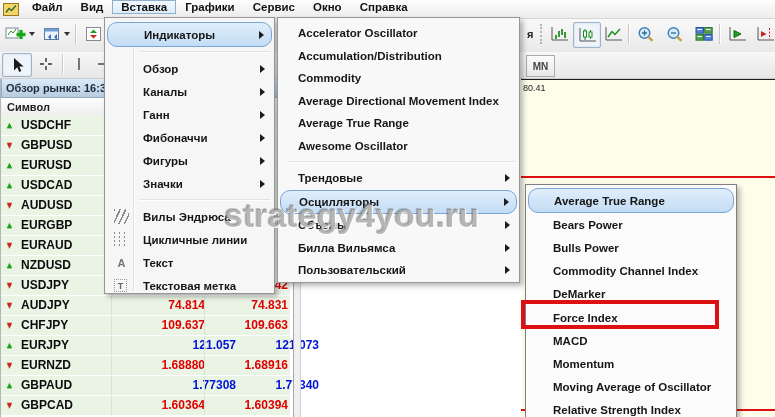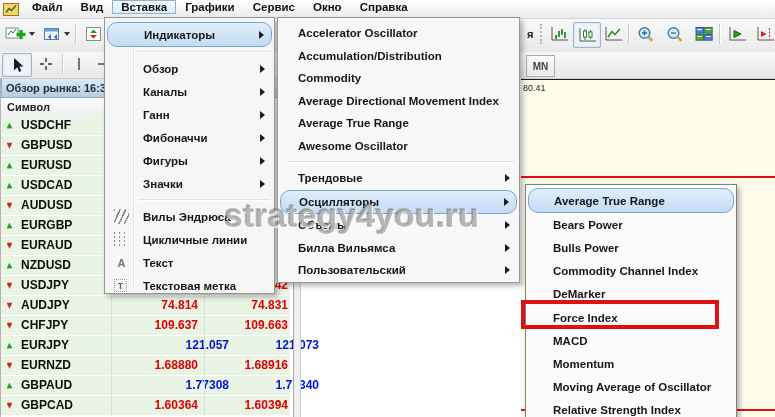--- a/index.html
+++ b/index.html
@@ -44,21 +44,21 @@
     font-size:11px;font-weight:bold;color:#222;display:flex;align-items:center;padding-left:6px;}
   #mw-rows{position:absolute;left:0;top:38px;width:289px;}
   .mw-row{position:relative;height:19px;background:#eaf4e5;border-bottom:1px solid #fdfdfd;}
   .mw-row::before,.mw-row::after{content:"";position:absolute;top:0;bottom:0;border-left:1px solid #d4e4d0;}
   .mw-row::before{left:110px;}
   .mw-row::after{left:203px;}
   .mw-arrow{position:absolute;left:4px;top:0;line-height:19px;font-size:9px;}
   .mw-arrow.up{color:#1da11d;text-shadow:0 1px 0 #9c9;}
   .mw-arrow.down{color:#cc2418;text-shadow:0 1px 0 #c99;}
   .mw-sym{position:absolute;left:20px;line-height:19px;font-size:12px;font-weight:bold;color:#0b0b0b;}
-  .mw-bid{position:absolute;left:112px;width:85px;text-align:right;line-height:19px;font-size:12px;font-weight:bold;}
+  .mw-bid{position:absolute;left:112px;width:85px;text-align:right;line-height:19px;font-size:12px;font-weight:bold;padding-left:7px;}
   .mw-ask{position:absolute;left:200px;width:87px;text-align:right;line-height:19px;font-size:12px;font-weight:bold;}
   .price-red{color:#e00000;}
   .price-blue{color:#0013d8;margin-left:31px;}
   .mw-splitter{position:absolute;left:293px;top:78px;width:6px;height:339px;background:#f0f0f0;
     border-left:1px solid #a8a8a8;border-right:1px solid #cfcfcf;z-index:1;}
 
   
   .menu{position:absolute;background:#f6f6f6;border:1px solid #979797;box-shadow:3px 3px 5px rgba(0,0,0,.28);box-sizing:border-box;}
   #insert-menu{left:104px;top:17px;width:171px;height:277px;padding-top:4px;z-index:10;}
   #insert-menu::before{content:"";position:absolute;left:28px;top:2px;bottom:2px;border-left:1px solid #e2e2e2;border-right:1px solid #fff;}

